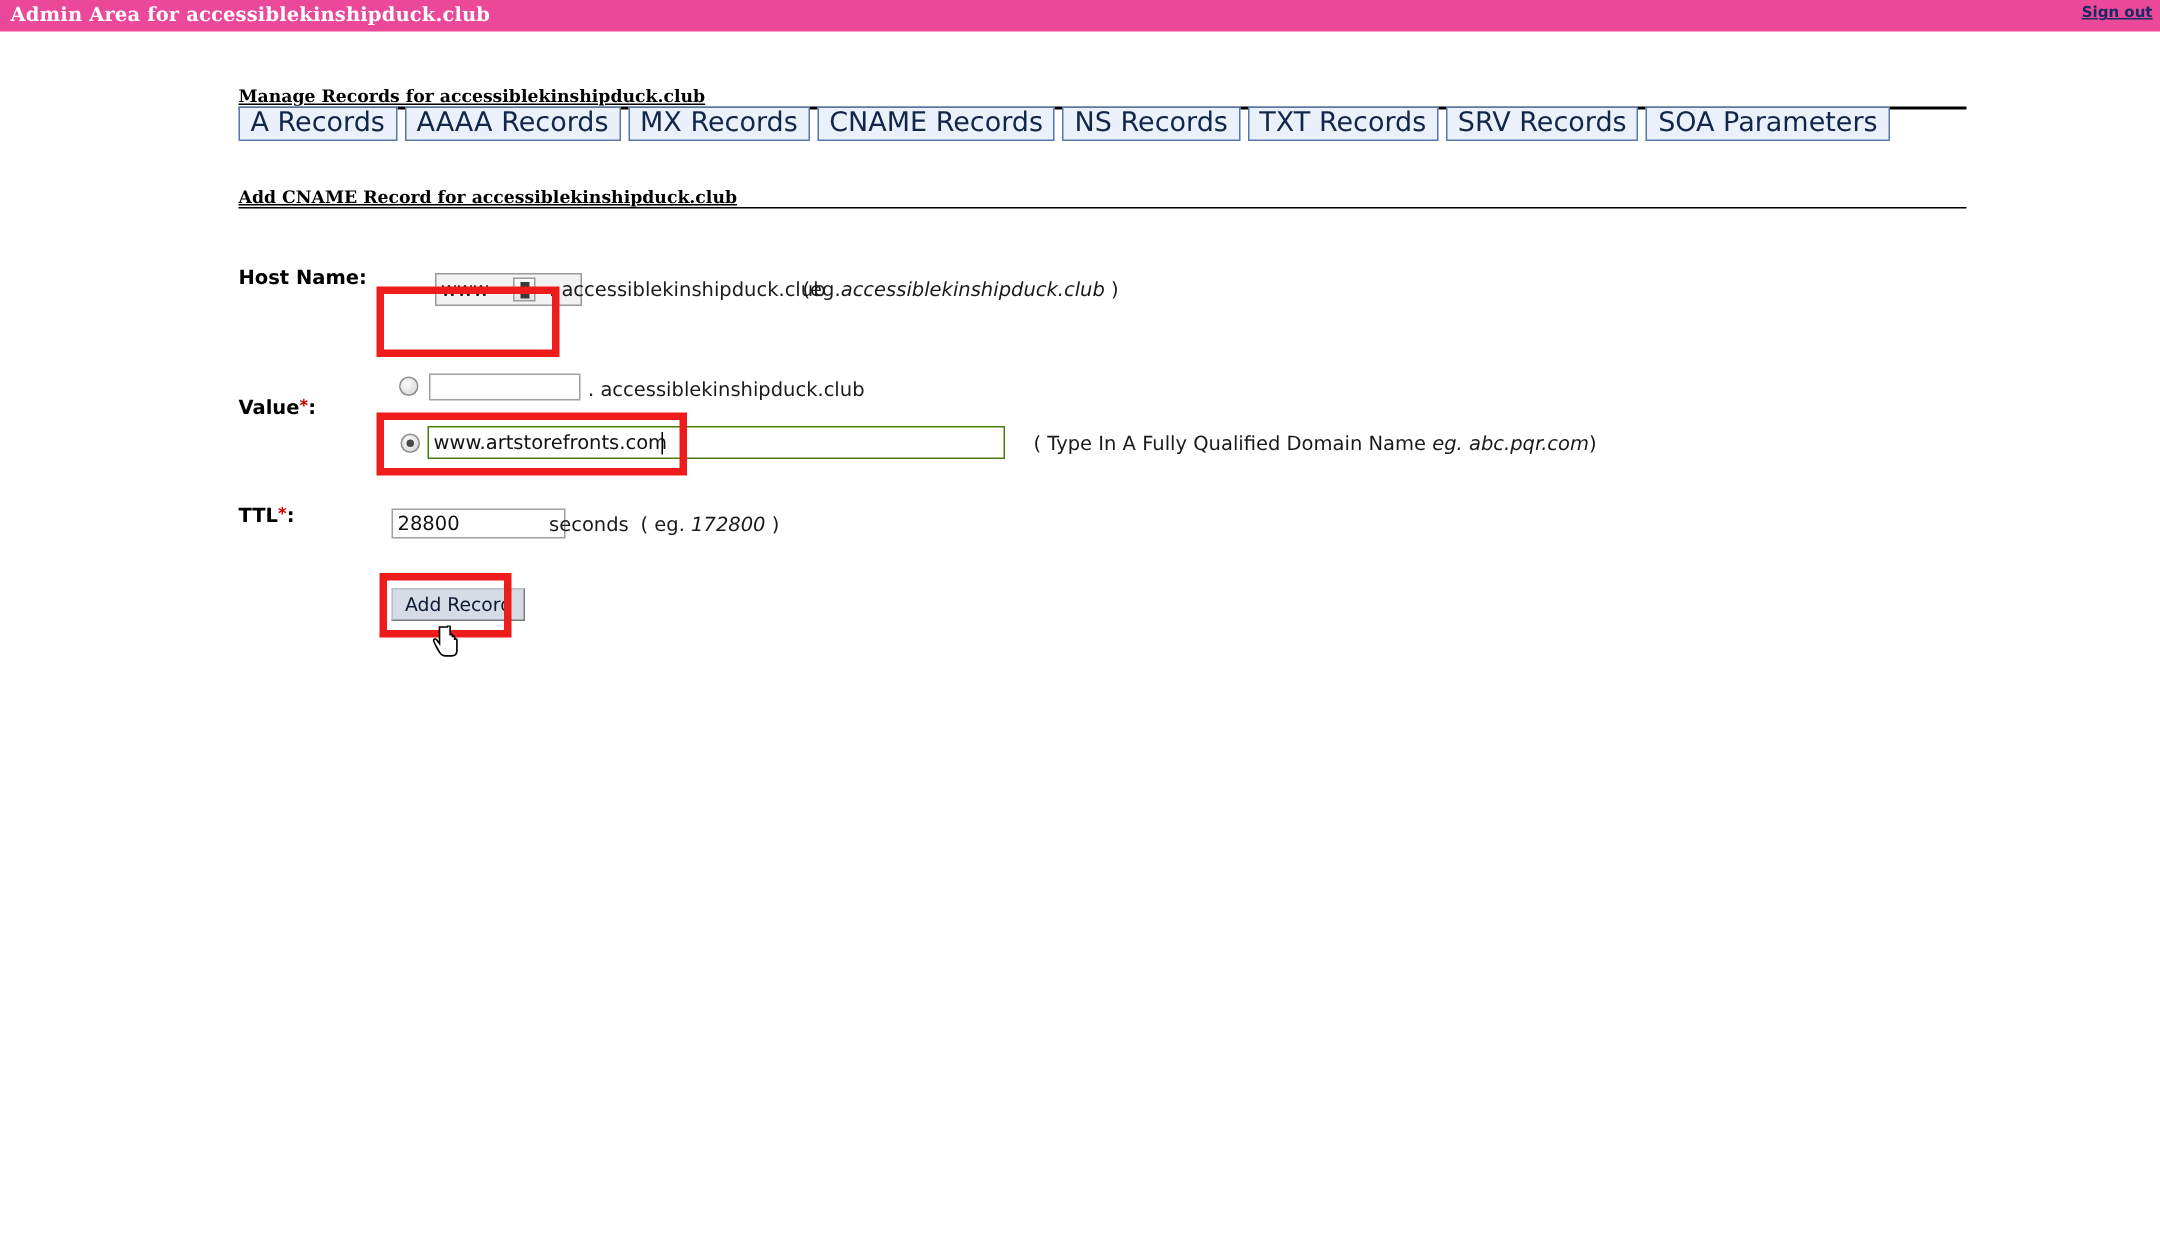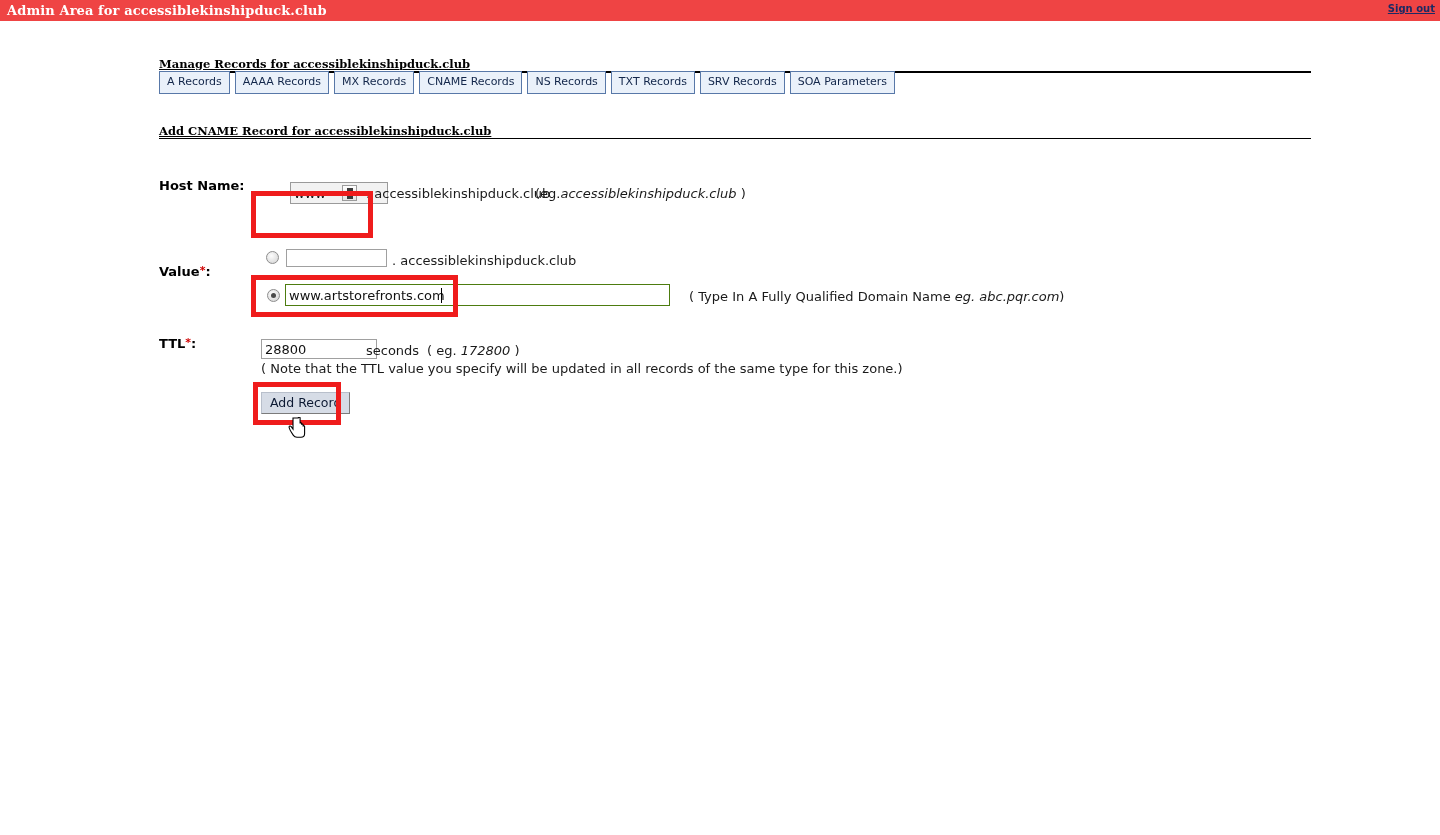--- a/index.html
+++ b/index.html
@@ -15,21 +15,21 @@
     font-size: 13px;
     color: #1a1a1a;
     overflow: hidden;
   }
 
   
   #titlebar {
     position: absolute;
     left: 0; top: 0;
     width: 1440px; height: 21px;
-    background: #ef4444;
+    background: #ec4899;
     color: #ffffff;
   }
   #titlebar .app-title {
     position: absolute;
     left: 7px; top: 3px;
     font-family: "DejaVu Serif", serif;
     font-weight: bold;
     font-size: 13px;
     letter-spacing: 0.1px;
     white-space: nowrap;
@@ -74,21 +74,21 @@
     position: absolute;
     left: 143px; top: 50px;
     display: flex;
     gap: 5px;
   }
   .tab {
     background: #eaf1fa;
     border: 1px solid #5878a8;
     color: #12264a;
     font-family: "DejaVu Sans", sans-serif;
-    font-size: 11px;
+    font-size: 18px;
     line-height: 12px;
     padding: 4px 7px 5px 7px;
     white-space: nowrap;
     cursor: pointer;
   }
 
   .subtitle {
     position: absolute;
     left: 143px; top: 111px;
     font-size: 13px;
@@ -267,21 +267,20 @@
   <div class="anno" style="left:235px; top:254px; width:207px; height:42px;"></div>
 
   <div class="flabel" style="left:143px; top:315px;">
     <span>TTL</span><span class="req">*</span><span>:</span>
   </div>
   <input class="tin" style="left: 245px; top: 318px; width: 116px; height: 20px;" value="28800">
   <div class="plain" style="left:350px; top:322px;">seconds</div>
   <div class="plain" style="left:411px; top:322px;">
     <span>( eg. </span><span class="ital">172800</span><span> )</span>
   </div>
-  <div class="plain" style="left:245px; top:340px;">( Note that the TTL value you specify will be updated in all records of the same type for this zone.)</div>
 
   <button class="btn" style="left:245px; top:371px;">Add Record</button>
   <div class="anno" style="left:237px; top:361px; width:88px; height:43px;"></div>
 
   <svg id="cursor" viewBox="0 0 20 24">
     <path d="M5,1 L5,12 L3.2,9.6 C2.4,8.6 1,9 1.1,10.2 C1.2,11.2 4.2,16.6 5.4,18.4 C6.2,19.6 7.4,20.2 9,20.2 L13,20.2 C15.2,20.2 16.6,18.8 16.6,16.8 L16.6,9.6 C16.6,8.6 15.1,8.6 15.1,9.6 L15.1,7.8 C15.1,6.8 13.6,6.8 13.6,7.8 L13.6,6.6 C13.6,5.6 12.1,5.6 12.1,6.6 L12.1,1 C12.1,-0.2 10.2,-0.2 10.2,1 Z" fill="#ffffff" stroke="#000000" stroke-width="1.1"></path>
   </svg>
 
 </div>
 

